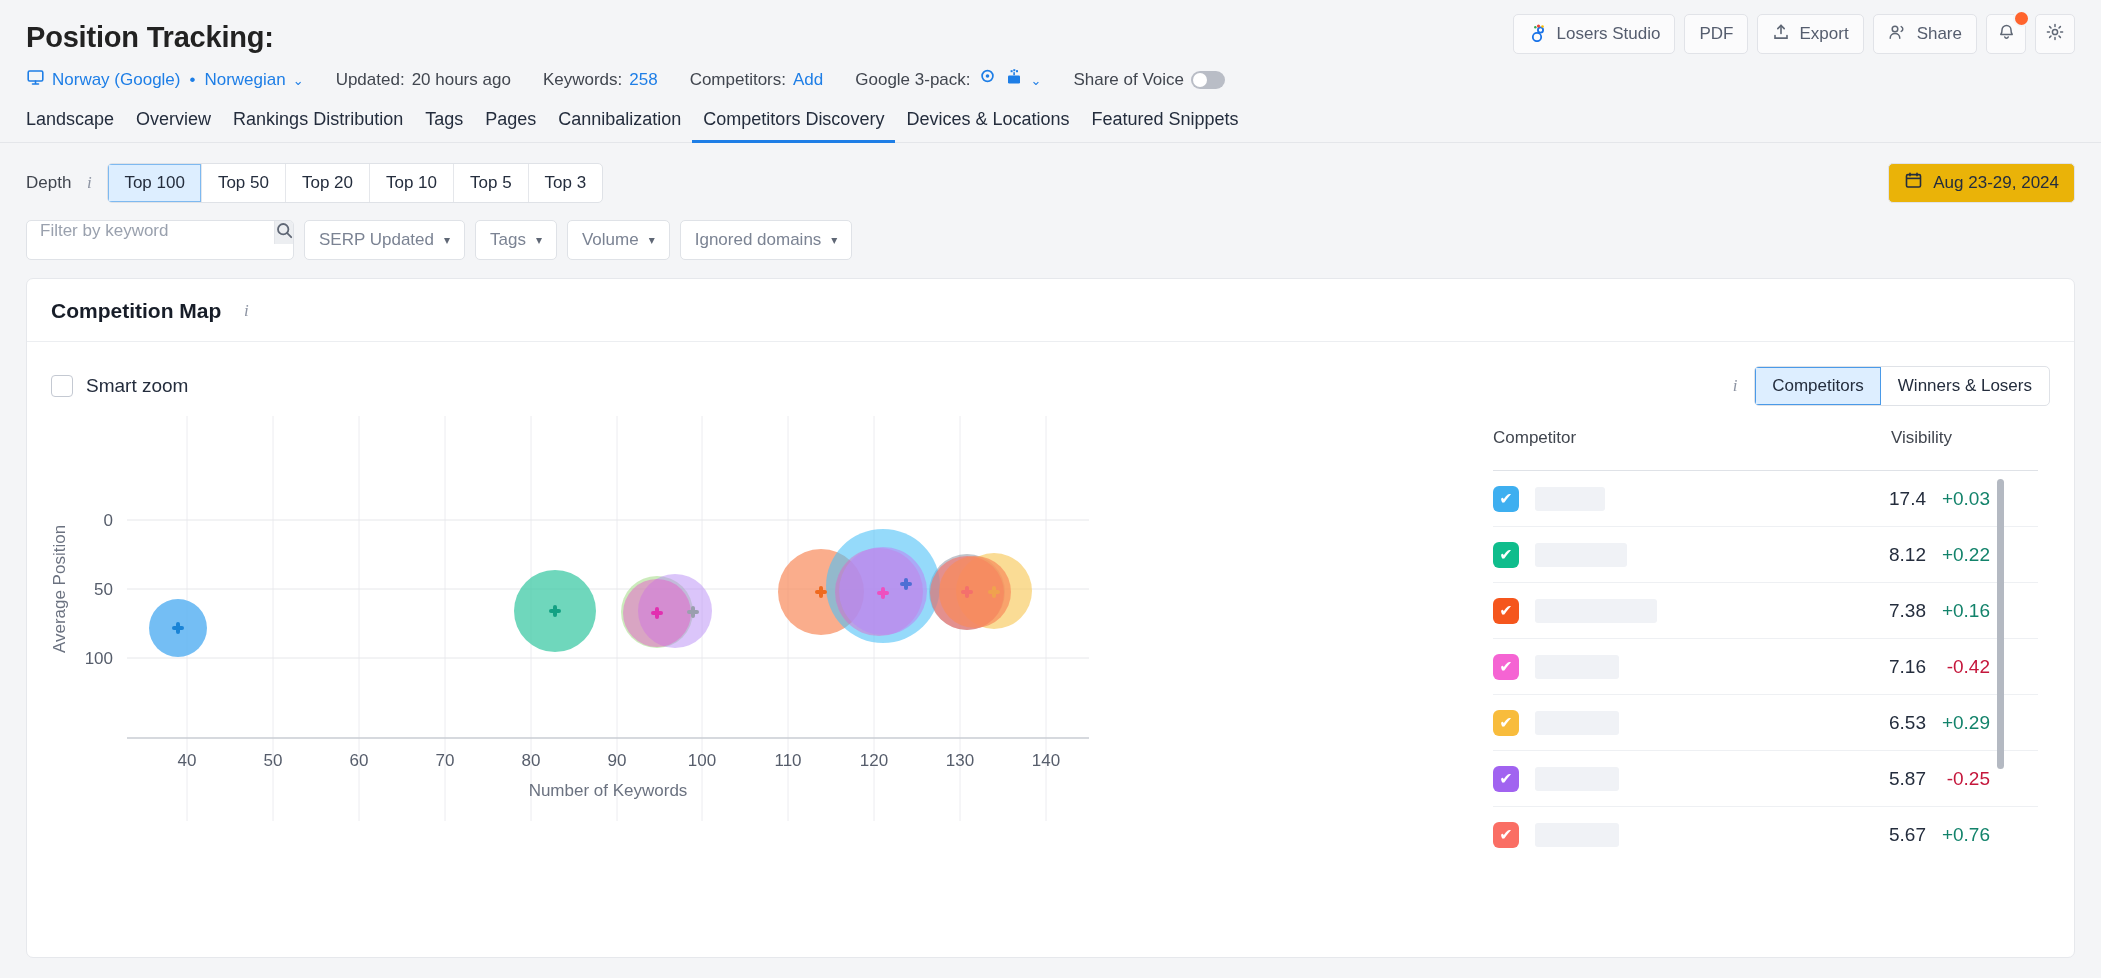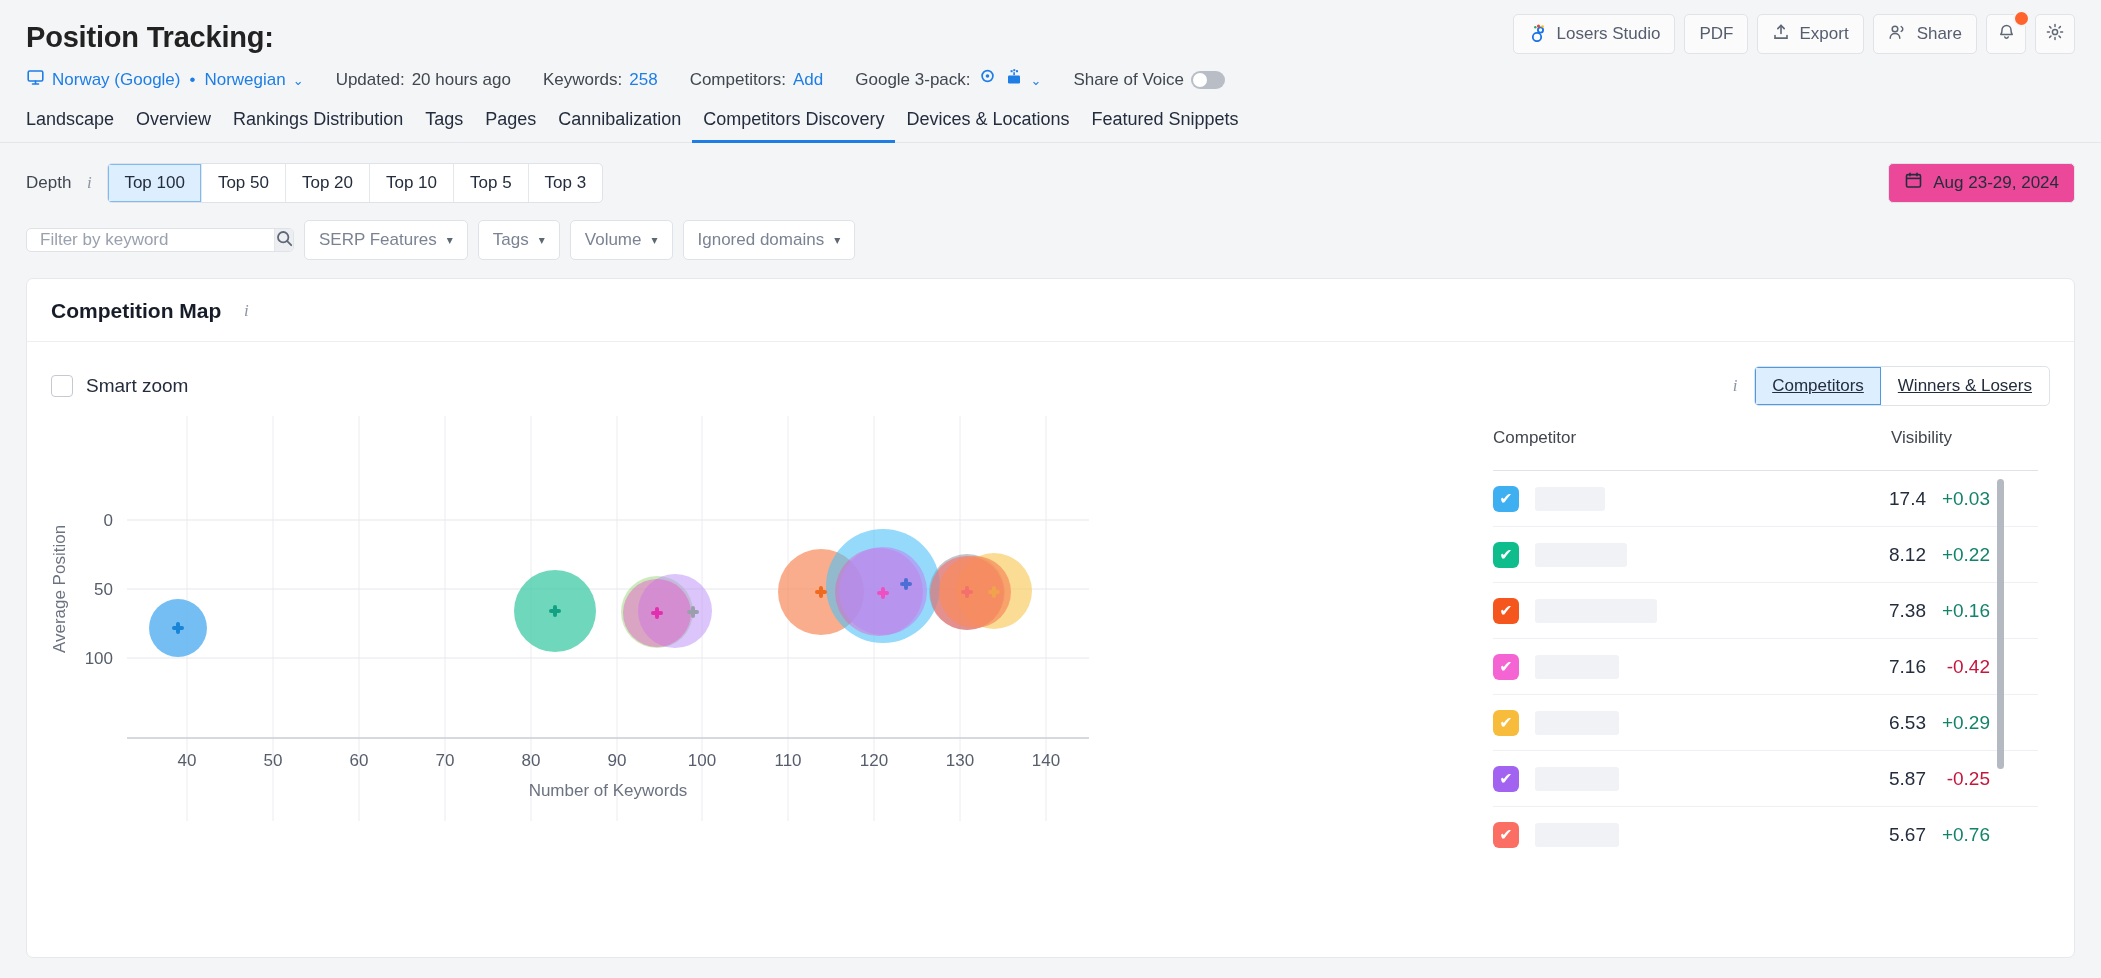--- a/index.html
+++ b/index.html
@@ -75,27 +75,27 @@
   .seg { display:flex; border:1px solid #dfe2e7; border-radius:5px; overflow:hidden; background:#fff; }
   .seg > div {
     padding:0 16px; height:38px; line-height:37px; font-size:17px; color:#242d3d;
     border-right:1px solid #e5e7eb; cursor:pointer; white-space:nowrap;
   }
   .seg > div:last-child { border-right:none; }
   .seg > div.on { background:#ddeeff; color:#242d3d; box-shadow: inset 0 0 0 1px #7eb9f0; }
 
   .date-btn {
     display:flex; align-items:center; gap:10px; height:40px; padding:0 15px;
-    border:1px solid #e1e3e8; border-radius:5px; background:#ec4899;
+    border:1px solid #e1e3e8; border-radius:5px; background:#eab308;
     font-size:17px; color:#242d3d; cursor:pointer;
   }
 
   .filter-row { display:flex; align-items:center; gap:10px; margin-top:17px; }
   .search-box {
-    display:flex; align-items:center; width:268px; height:24px;
+    display:flex; align-items:flex-start; width:268px; height:40px;
     border:1px solid #dfe2e7; border-radius:5px; background:#fff; overflow:hidden;
   }
   .search-box input {
     flex:1; border:none; outline:none; padding:0 13px; font-size:17px;
     color:#242d3d; background:transparent; font-family:inherit;
   }
   .search-box input::placeholder { color:#9aa1ae; }
   .search-btn {
     width:44px; display:flex; align-items:center; justify-content:center;
     background:#eceef1; border-left:1px solid #e4e6ea; cursor:pointer; color:#5f6775;
@@ -115,21 +115,21 @@
   .card-head { padding:20px 24px 18px 24px; border-bottom:1px solid #eceef1; display:flex; align-items:center; gap:18px; }
   .card-title { font-size:21px; font-weight:700; color:#171d28; }
 
   .card-body { position:relative; height:610px; }
   .zoom-row { display:flex; align-items:center; justify-content:space-between; padding:24px 24px 0 24px; }
   .smart-zoom { display:flex; align-items:center; gap:13px; cursor:pointer; }
   .cbox { width:22px; height:22px; border:1px solid #c4c9d2; border-radius:4px; background:#fff; }
   .smart-zoom span { font-size:19px; color:#242d3d; }
   .right-toggle { display:flex; align-items:center; gap:12px; }
   .seg2 { display:flex; border:1px solid #dfe2e7; border-radius:5px; overflow:hidden; background:#fff; }
-  .seg2 > div { padding:0 17px; height:38px; line-height:37px; font-size:17px; color:#242d3d; cursor:pointer; white-space:nowrap;text-decoration:underline; }
+  .seg2 > div { padding:0 17px; height:38px; line-height:37px; font-size:17px; color:#242d3d; cursor:pointer; white-space:nowrap; }
   .seg2 > div.on { background:#ddeeff; box-shadow: inset 0 0 0 1px #4a9ae8; }
 
   
   .chart-area { position:absolute; left:0; top:64px; width:1480px; height:540px; }
   .chart-svg { display:block; }
   .axis-label { font-size:17px; fill:#6b7280; font-family:"Liberation Sans", sans-serif; }
   .tick-label { font-size:17px; fill:#565d6b; font-family:"Liberation Sans", sans-serif; }
 
   
   .comp-panel { position:absolute; right:36px; top:86px; width:545px; }
@@ -344,21 +344,21 @@
           <span>
             <svg width="19" height="19" viewBox="0 0 19 19" fill="none" stroke="#5f6775" stroke-width="1.8">
               <circle cx="8.2" cy="8.2" r="5.2"></circle>
                 <path d="M12.2 12.2l4 4" stroke-linecap="round"></path>
             </svg>
           </span>
         </div>
       </div>
 
       <div class="dd">
-        <span>SERP Features</span>
+        <span>SERP Updated</span>
         <span class="caret2">▾</span>
       </div>
       <div class="dd">
         <span>Tags</span>
         <span class="caret2">▾</span>
       </div>
       <div class="dd">
         <span>Volume</span>
         <span class="caret2">▾</span>
       </div>

